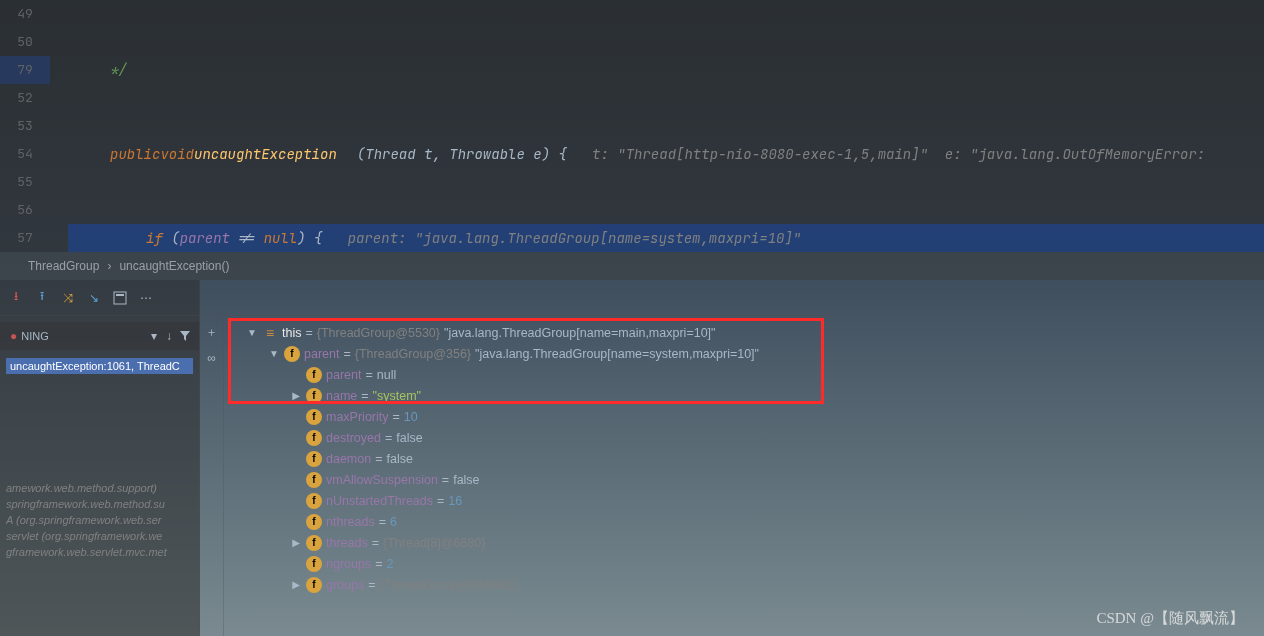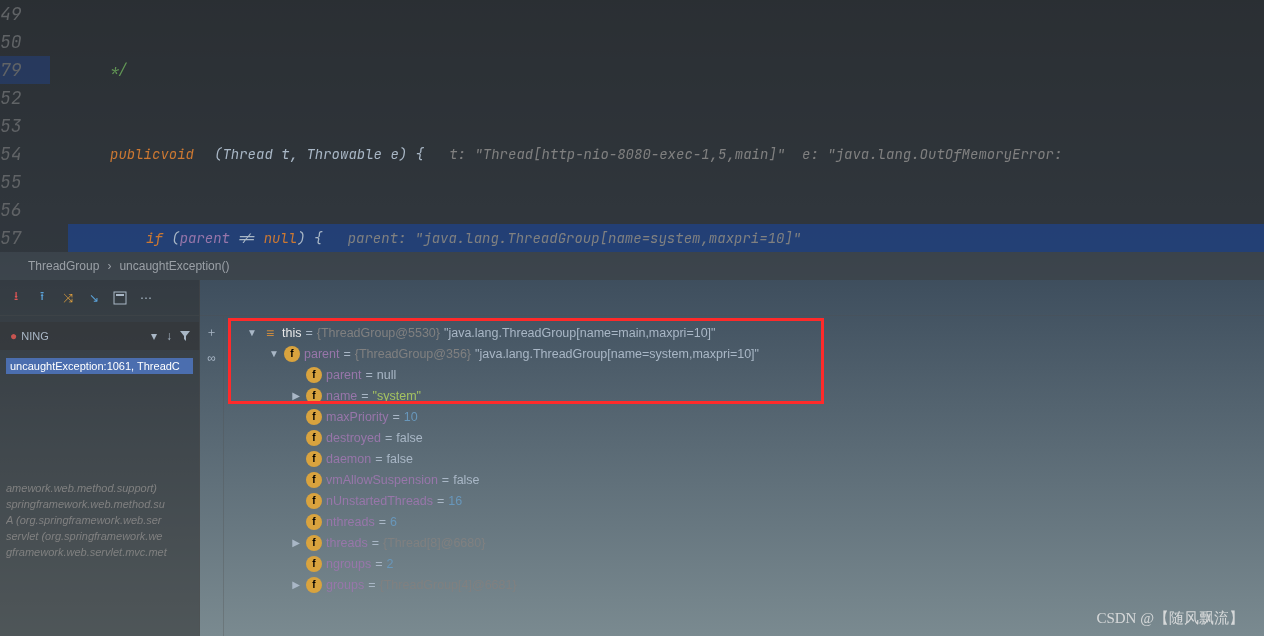--- a/index.html
+++ b/index.html
@@ -6,21 +6,21 @@
 body {
   width: 1264px; height: 636px;
   background: linear-gradient(180deg, #2a3540 0%, #3a4a5a 40%, #5a6a75 70%, #7a8a90 100%);
   font-family: 'Segoe UI', sans-serif;
   color: #a9b7c6;
   font-size: 12px;
   overflow: hidden;
   position: relative;
 }
 .editor { height: 252px; display: flex; background: rgba(43,43,43,0.6); }
-.gutter { width: 68px; text-align: left; padding-right: 18px; color: #606366; font-family: 'JetBrains Mono','Consolas',monospace; font-size: 18px; line-height: 28px; position: relative; font-style: italic; }
+.gutter { width: 68px; text-align: center; padding-right: 18px; color: #606366; font-family: 'JetBrains Mono','Consolas',monospace; font-size: 13px; line-height: 28px; position: relative; }
 .code { flex: 1; font-family: 'JetBrains Mono','Consolas',monospace; font-size: 14px; line-height: 28px; font-style: italic; white-space: pre; overflow: hidden; }
 .ln { height:28px; display:flex; align-items:center; padding-left:6px; }
 .hl { background: rgba(33,66,131,0.8); width:100%; }
 .kw { color: #cc7832; }
 .mname { color: #ffc66d; }
 .cls { color: #a9b7c6; margin-left: 20px; }
 .op { color: #a9b7c6; }
 .nul { color: #cc7832; }
 .cmt { color: #808080; }
 .cmtend { color:#629755; }
@@ -76,21 +76,21 @@
     <div style="background:rgba(33,66,131,0.5)">79</div>
     <div>52</div>
     <div>53</div>
     <div>54</div>
     <div>55</div>
     <div>56</div>
     <div>57</div>
   </div>
   <div class="code">
     <div class="ln"><span style="padding-left:36px" class="cmtend">*/</span></div>
-    <div class="ln"><span style="padding-left:36px"></span><span class="kw">public</span> <span class="kw">void</span> <span class="cls">(Thread t, Throwable e) {</span><span class="cmt">   t: "Thread[http-nio-8080-exec-1,5,main]"  e: "java.lang.OutOfMemoryError:</span></div>
+    <div class="ln"><span style="padding-left:36px"></span><span class="kw">public</span> <span class="kw">void</span> <span class="mname">uncaughtException</span><span class="cls">(Thread t, Throwable e) {</span><span class="cmt">   t: "Thread[http-nio-8080-exec-1,5,main]"  e: "java.lang.OutOfMemoryError:</span></div>
     <div class="ln hl"><span style="padding-left:72px"></span><span class="kw">if</span> (<span class="par">parent</span><span class="op"> != </span><span class="nul">null</span><span>) {</span><span class="cmt">   parent: "java.lang.ThreadGroup[name=system,maxpri=10]"</span></div>
     
     
     
     
     
     
   </div>
 </div>
 

